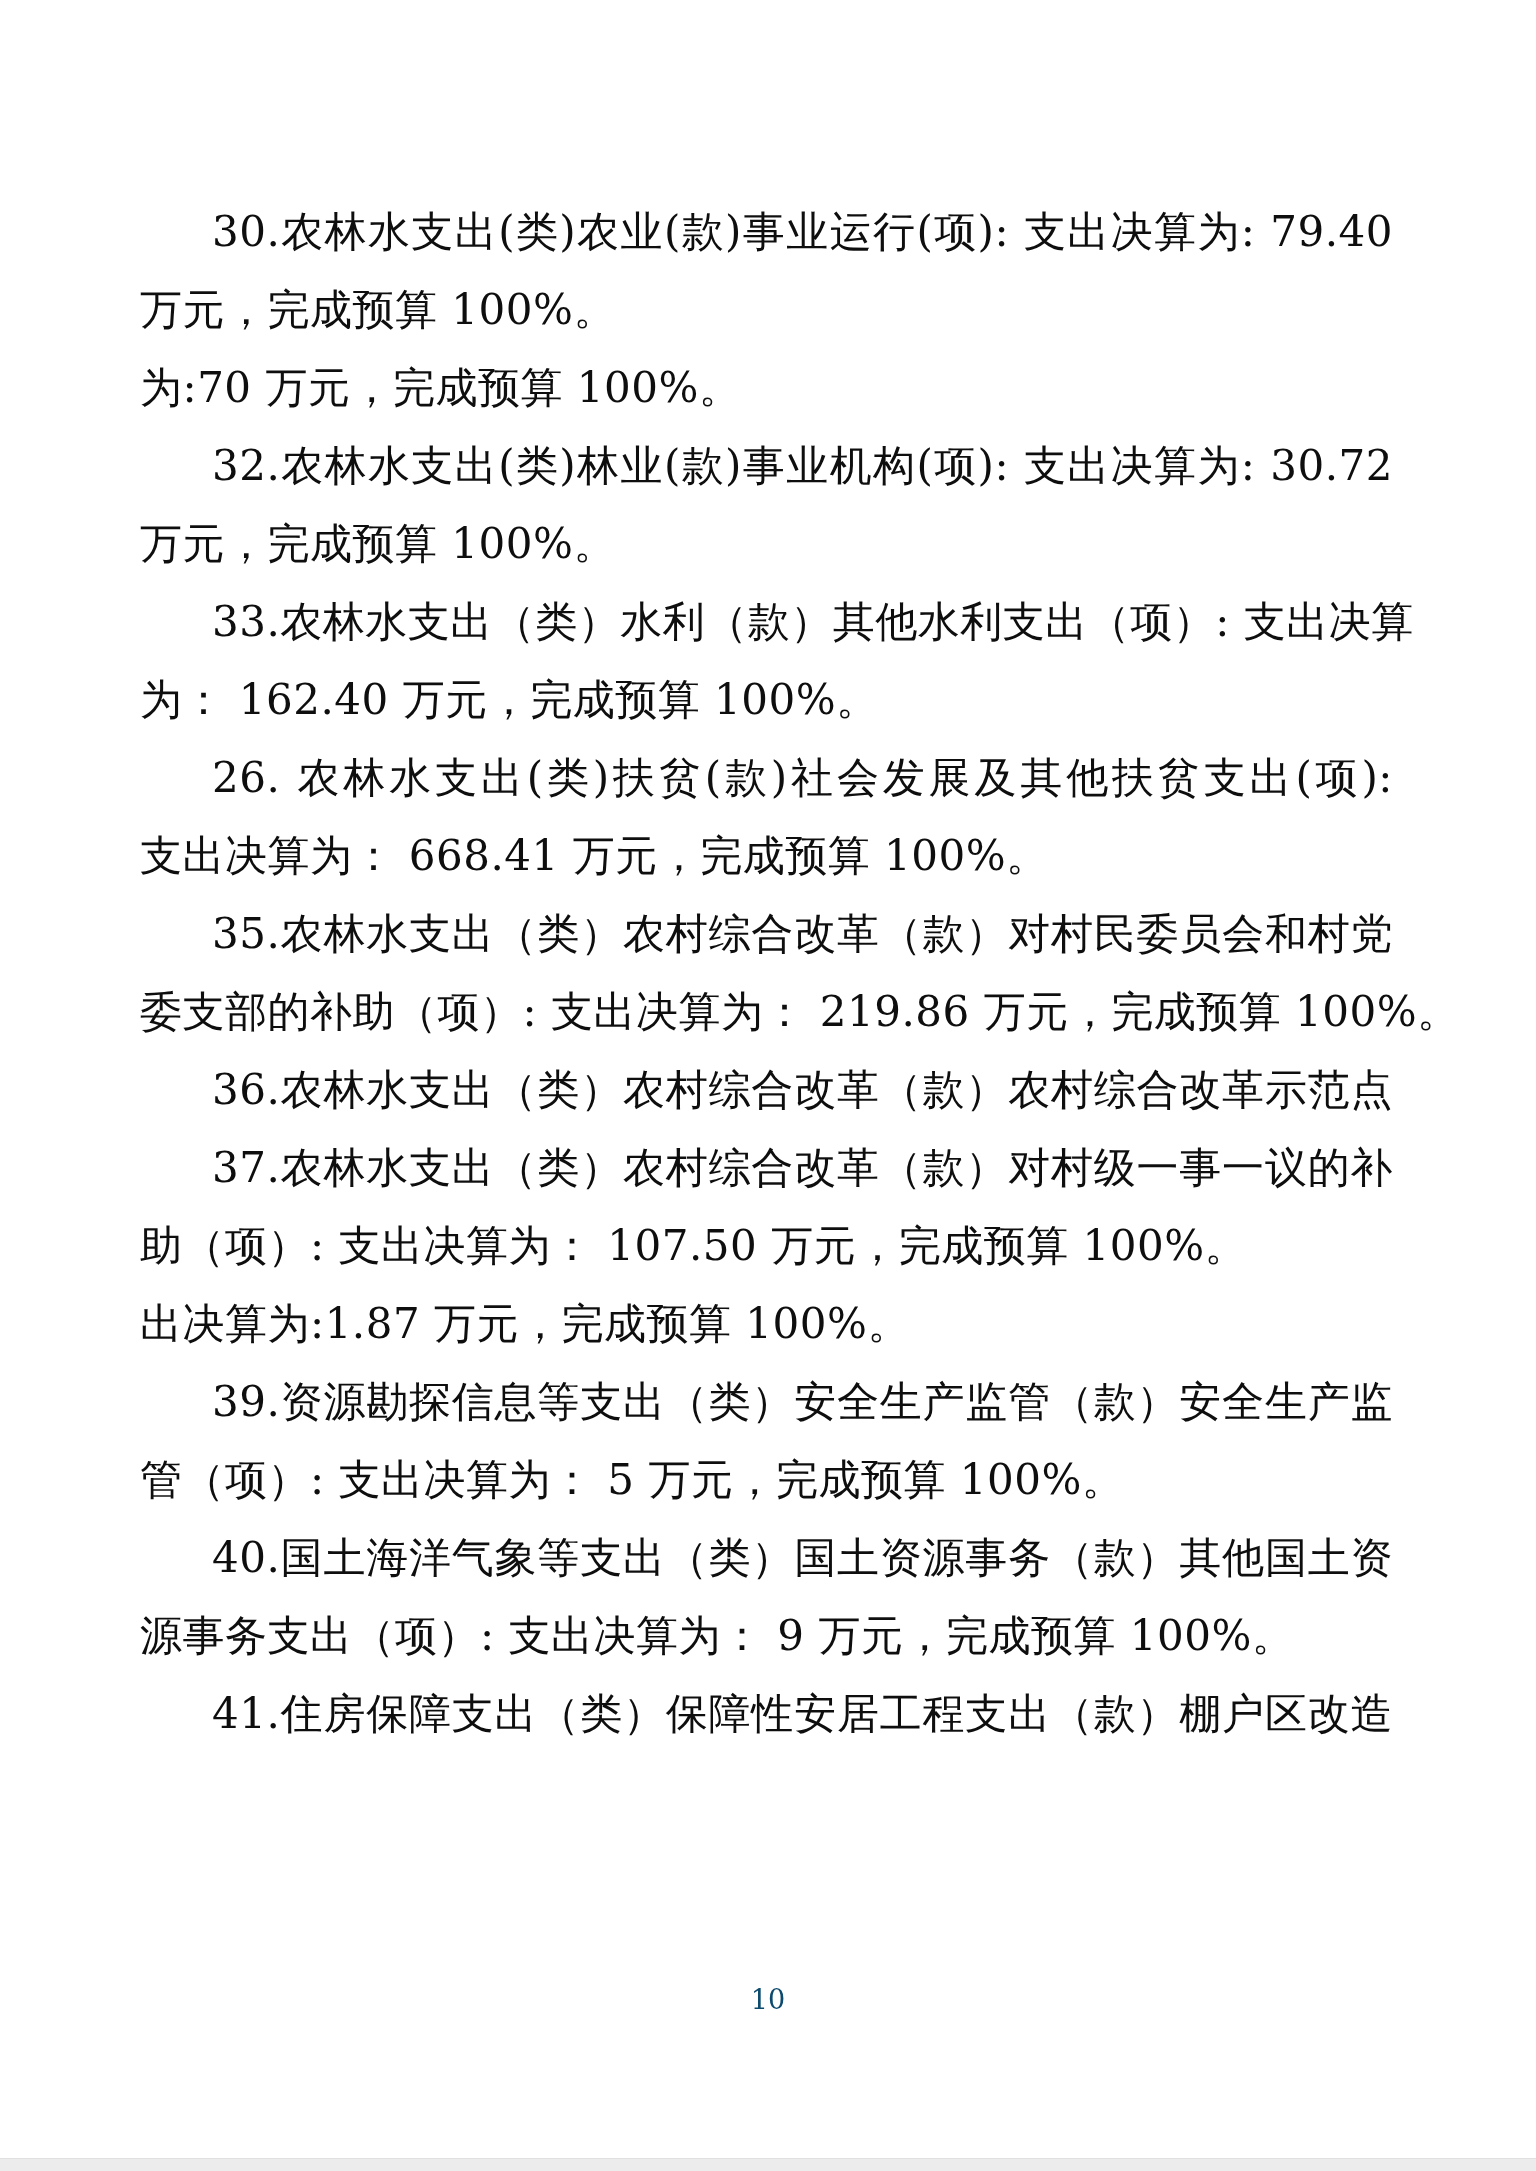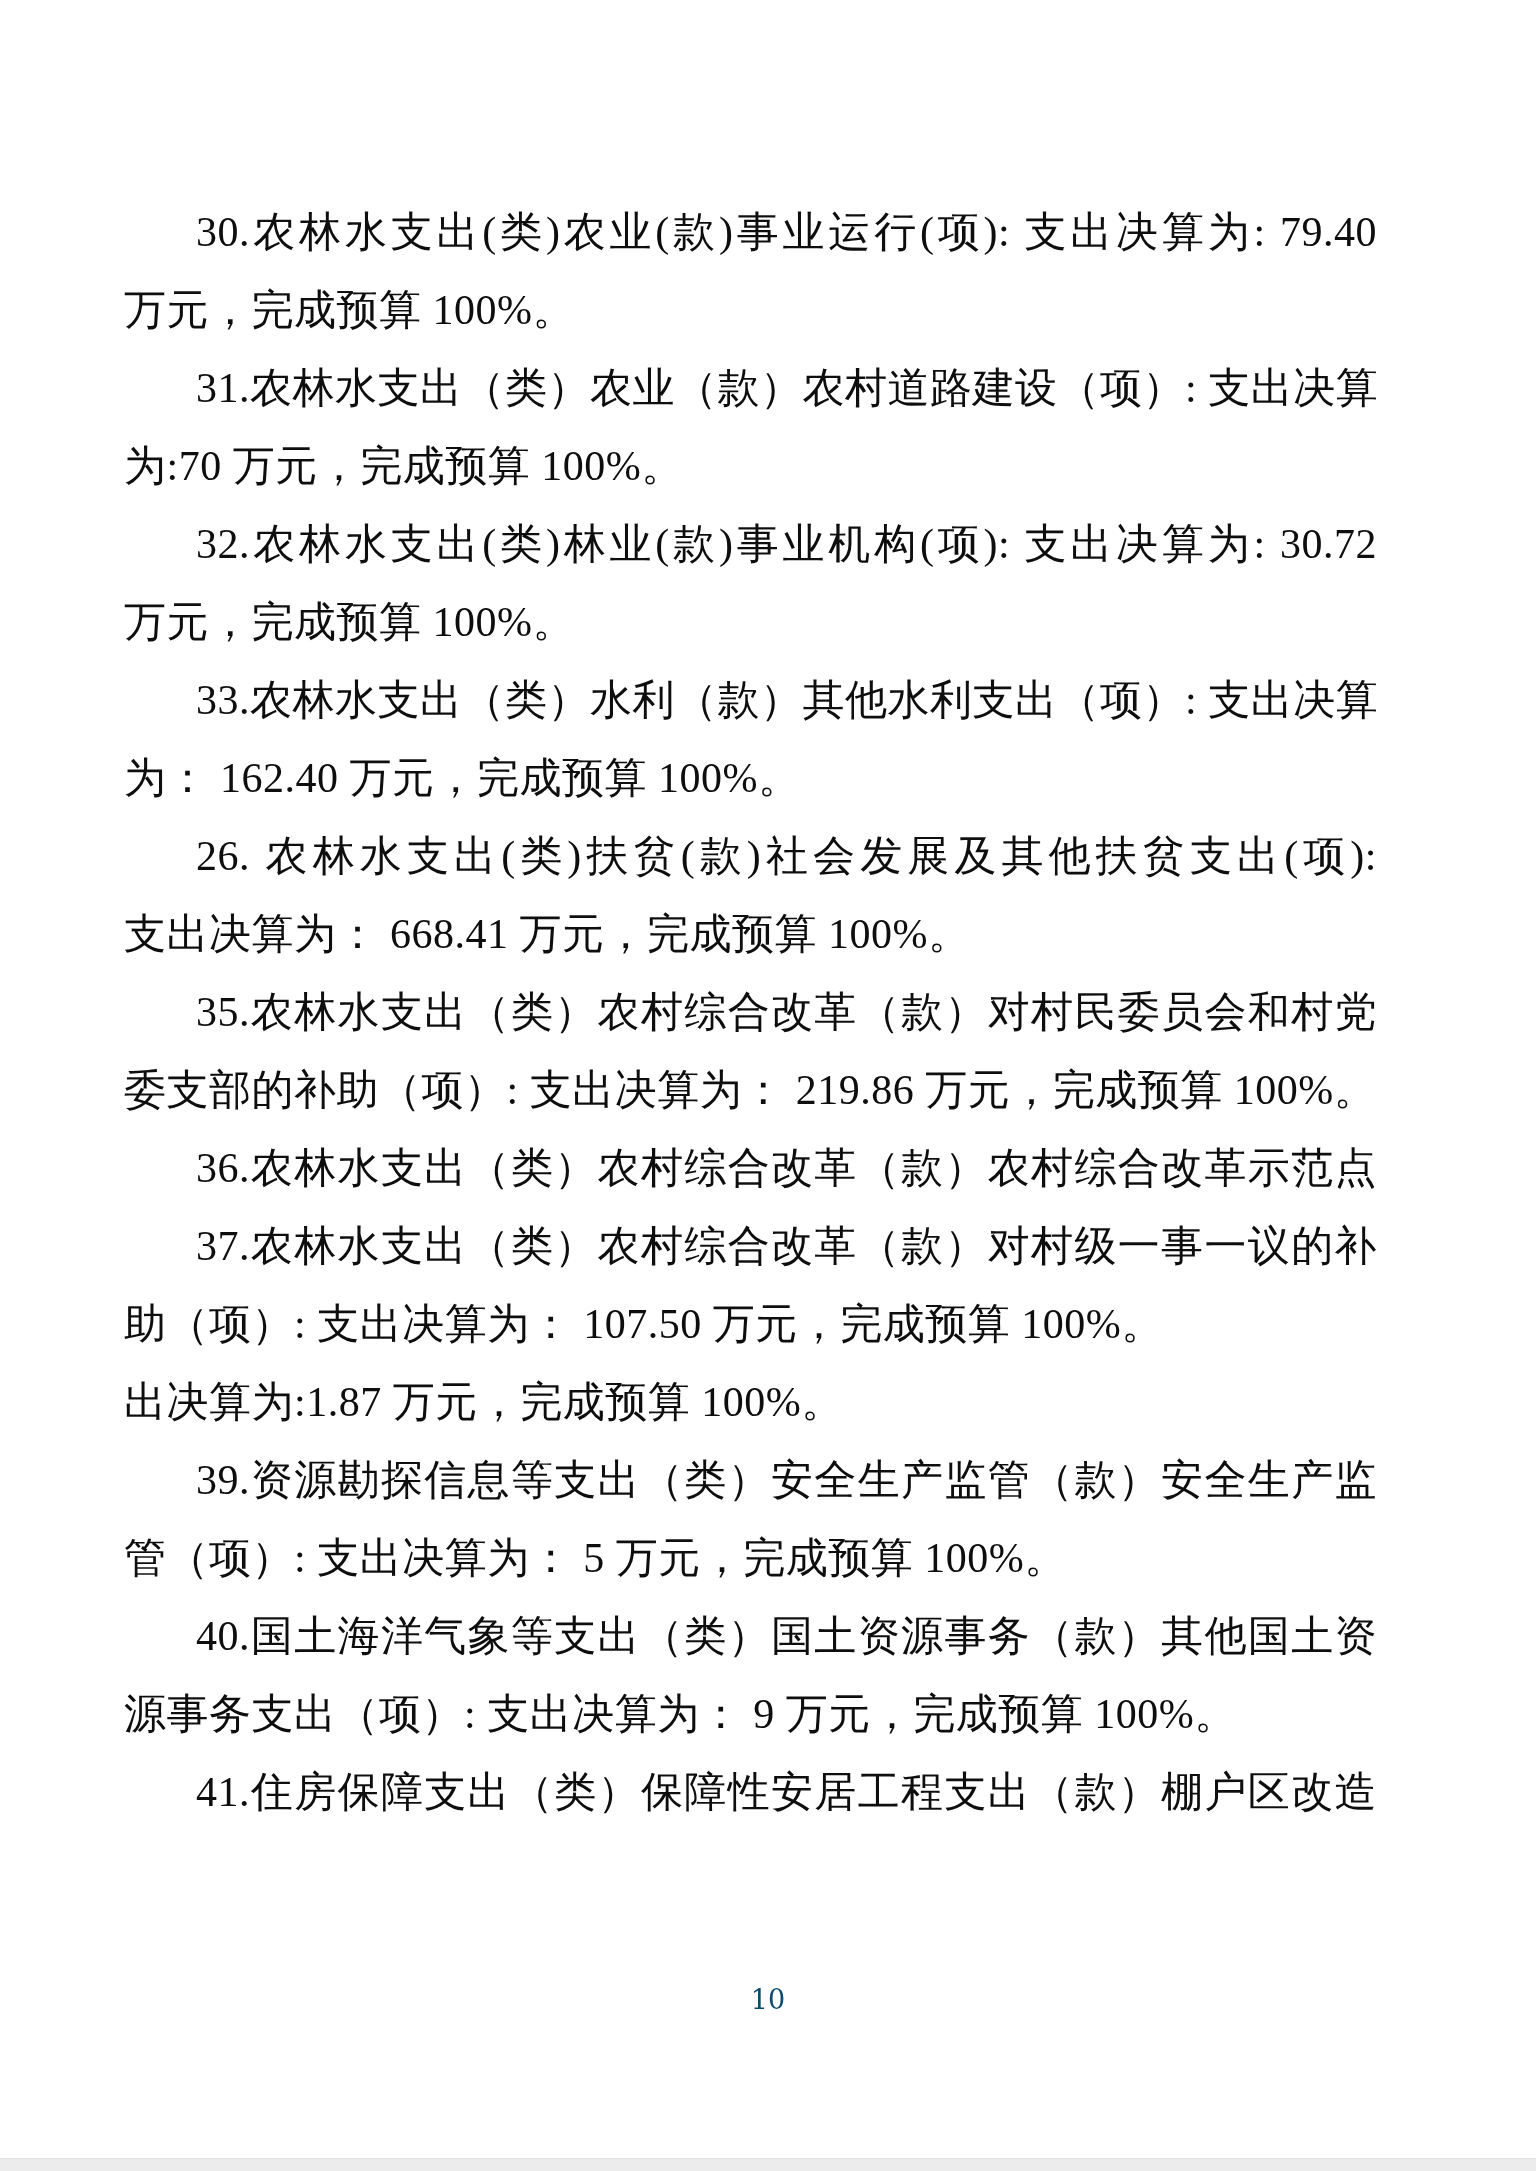--- a/index.html
+++ b/index.html
@@ -12,23 +12,22 @@
     width: 1536px;
     height: 2171px;
     background: #ffffff;
     overflow: hidden;
     font-family: "DejaVu Serif", "Liberation Serif", serif;
     color: #0e0e0e;
   }
   .text-block {
     position: absolute;
     top: 193px;
-    left: 124px;
+    left: 140px;
     width: 1253px;
-    font-family: Liberation Serif, serif;
   }
   .line {
     height: 78px;
     line-height: 78px;
     font-size: 42px;
     letter-spacing: 0.5px;
     white-space: nowrap;
     text-align: left;
   }
   
@@ -59,21 +58,20 @@
   }
 </style>
 </head>
 <body>
 
 <div class="page">
 
   <div class="text-block">
     <div class="line first">30.农林水支出(类)农业(款)事业运行(项): 支出决算为: 79.40</div>
     <div class="line">万元，完成预算 100%。</div>
-    <div class="line first">31.农林水支出（类）农业（款）农村道路建设（项）: 支出决算</div>
     <div class="line">为:70 万元，完成预算 100%。</div>
     <div class="line first">32.农林水支出(类)林业(款)事业机构(项): 支出决算为: 30.72</div>
     <div class="line">万元，完成预算 100%。</div>
     <div class="line first">33.农林水支出（类）水利（款）其他水利支出（项）: 支出决算</div>
     <div class="line">为： 162.40 万元，完成预算 100%。</div>
     <div class="line first">26. 农林水支出(类)扶贫(款)社会发展及其他扶贫支出(项):</div>
     <div class="line">支出决算为： 668.41 万元，完成预算 100%。</div>
     <div class="line first">35.农林水支出（类）农村综合改革（款）对村民委员会和村党</div>
     <div class="line">委支部的补助（项）: 支出决算为： 219.86 万元，完成预算 100%。</div>
     <div class="line first">36.农林水支出（类）农村综合改革（款）农村综合改革示范点</div>

